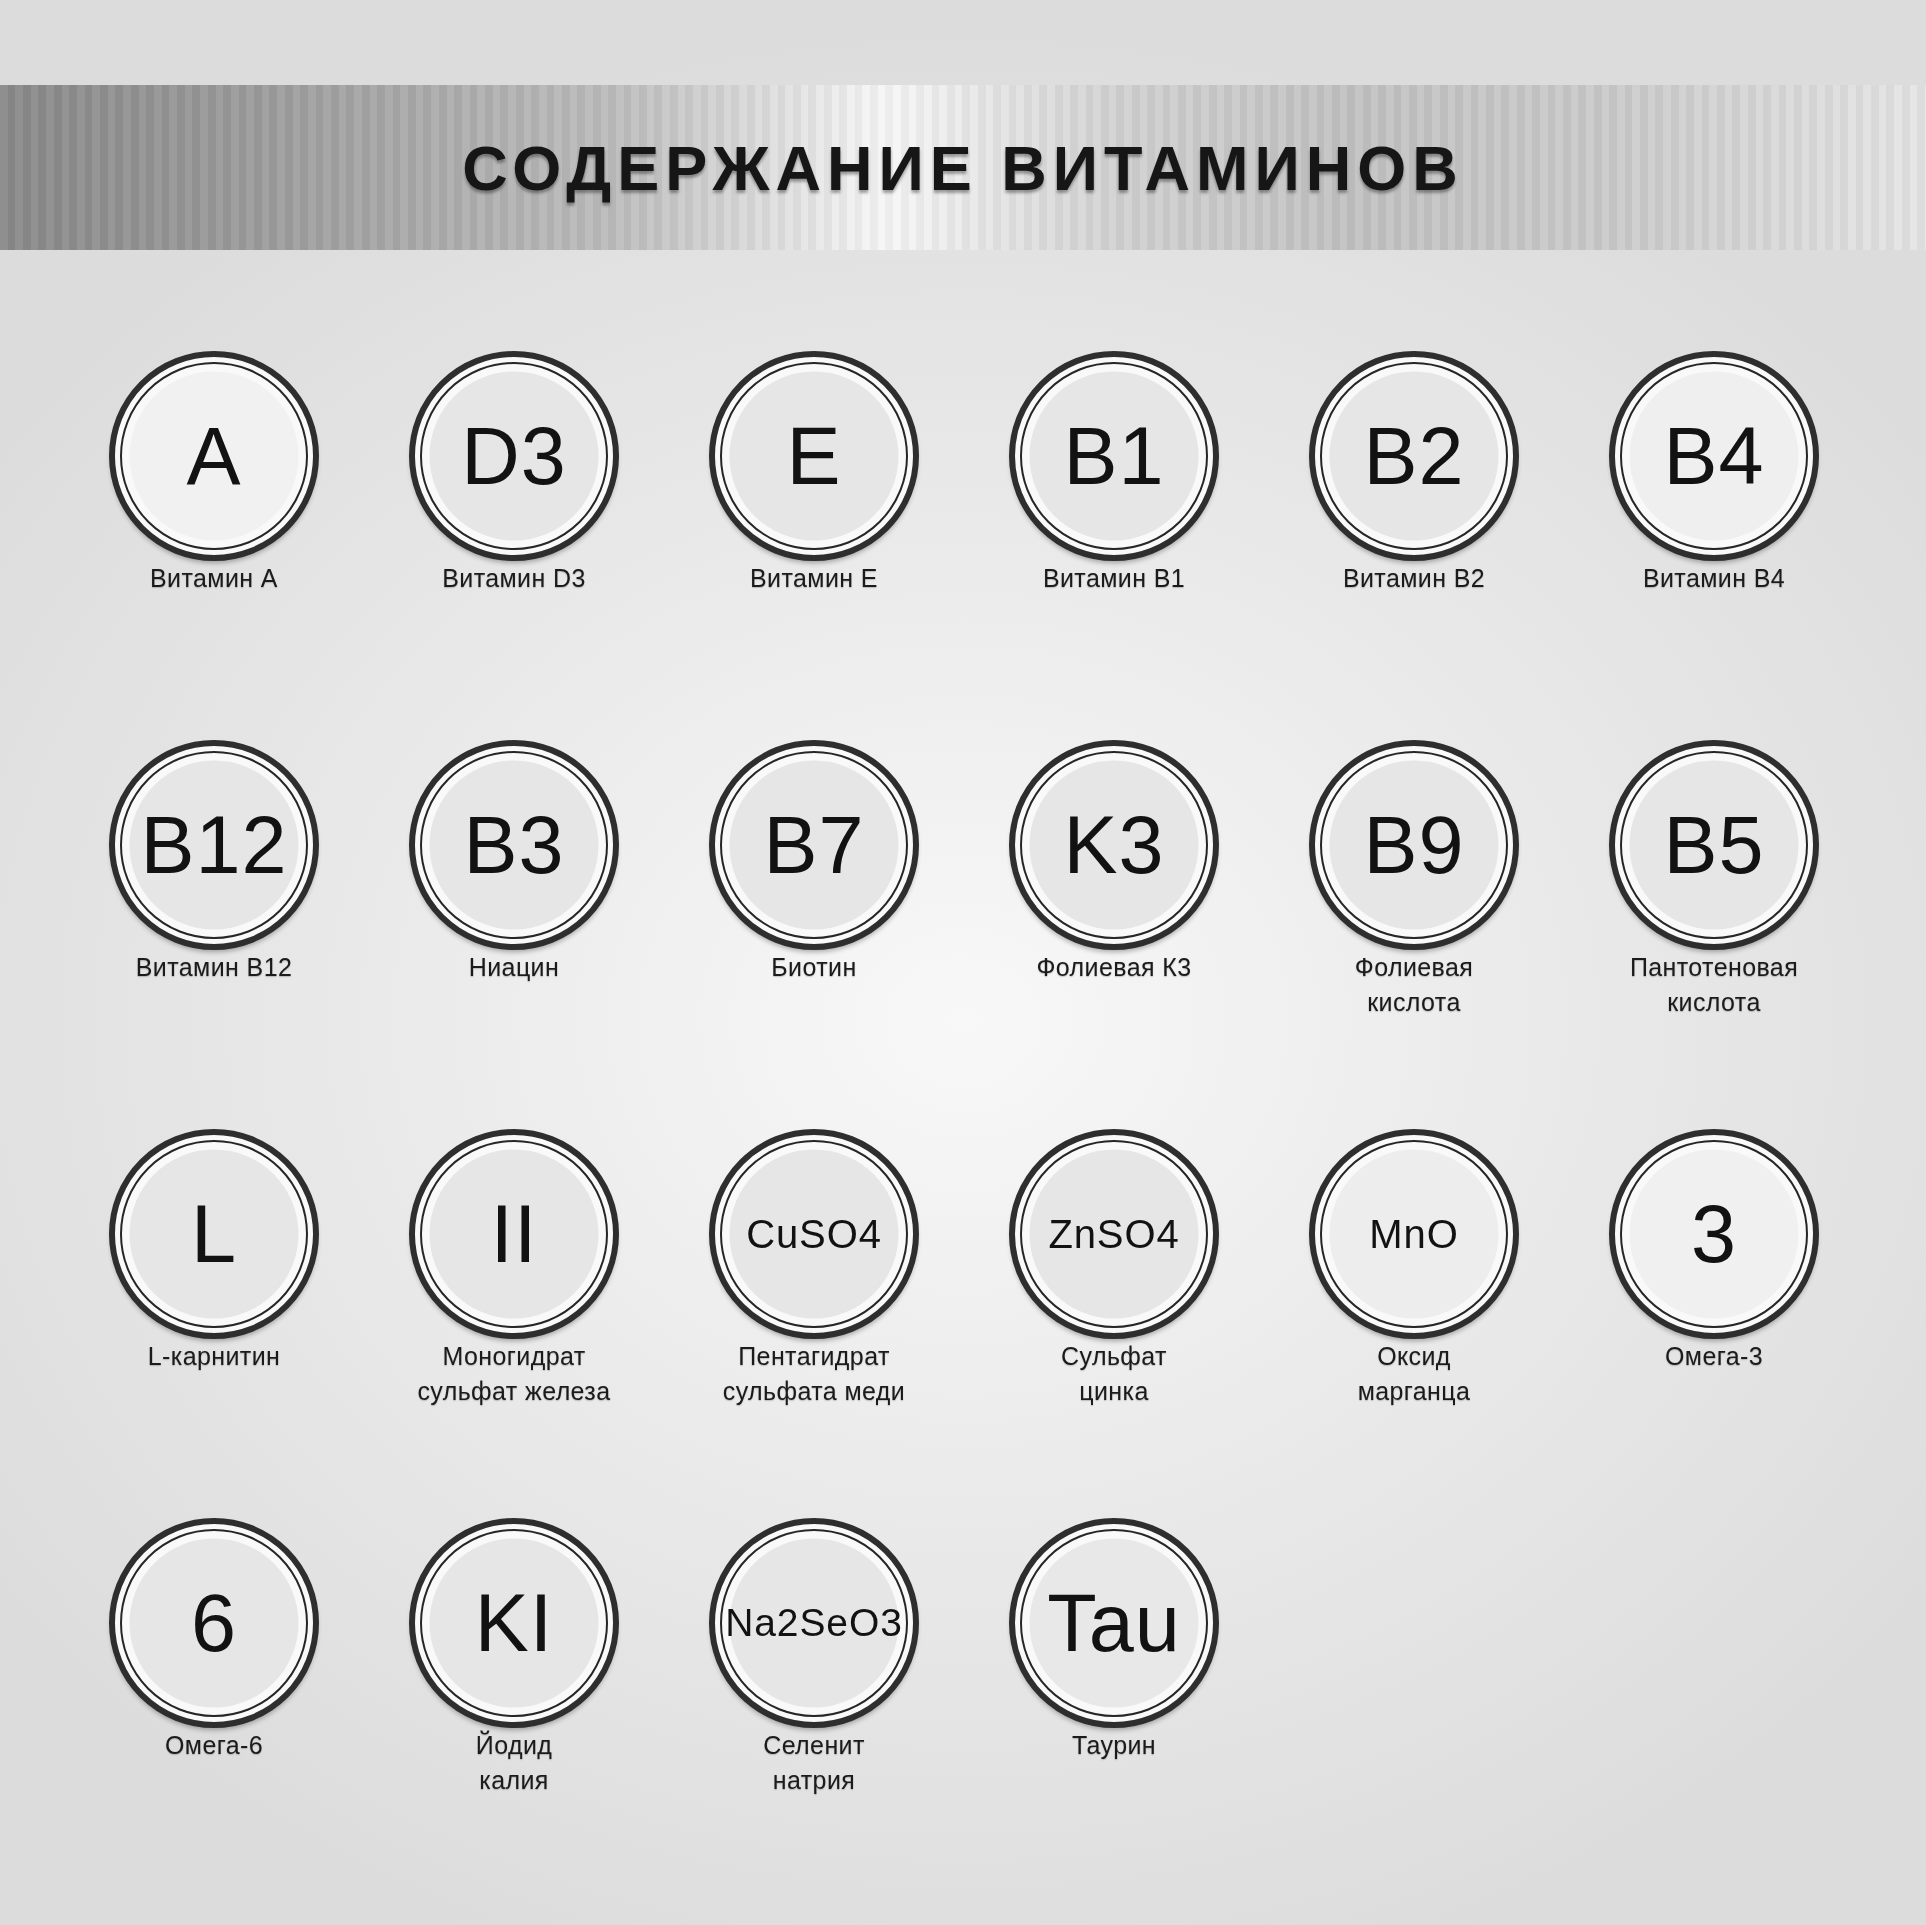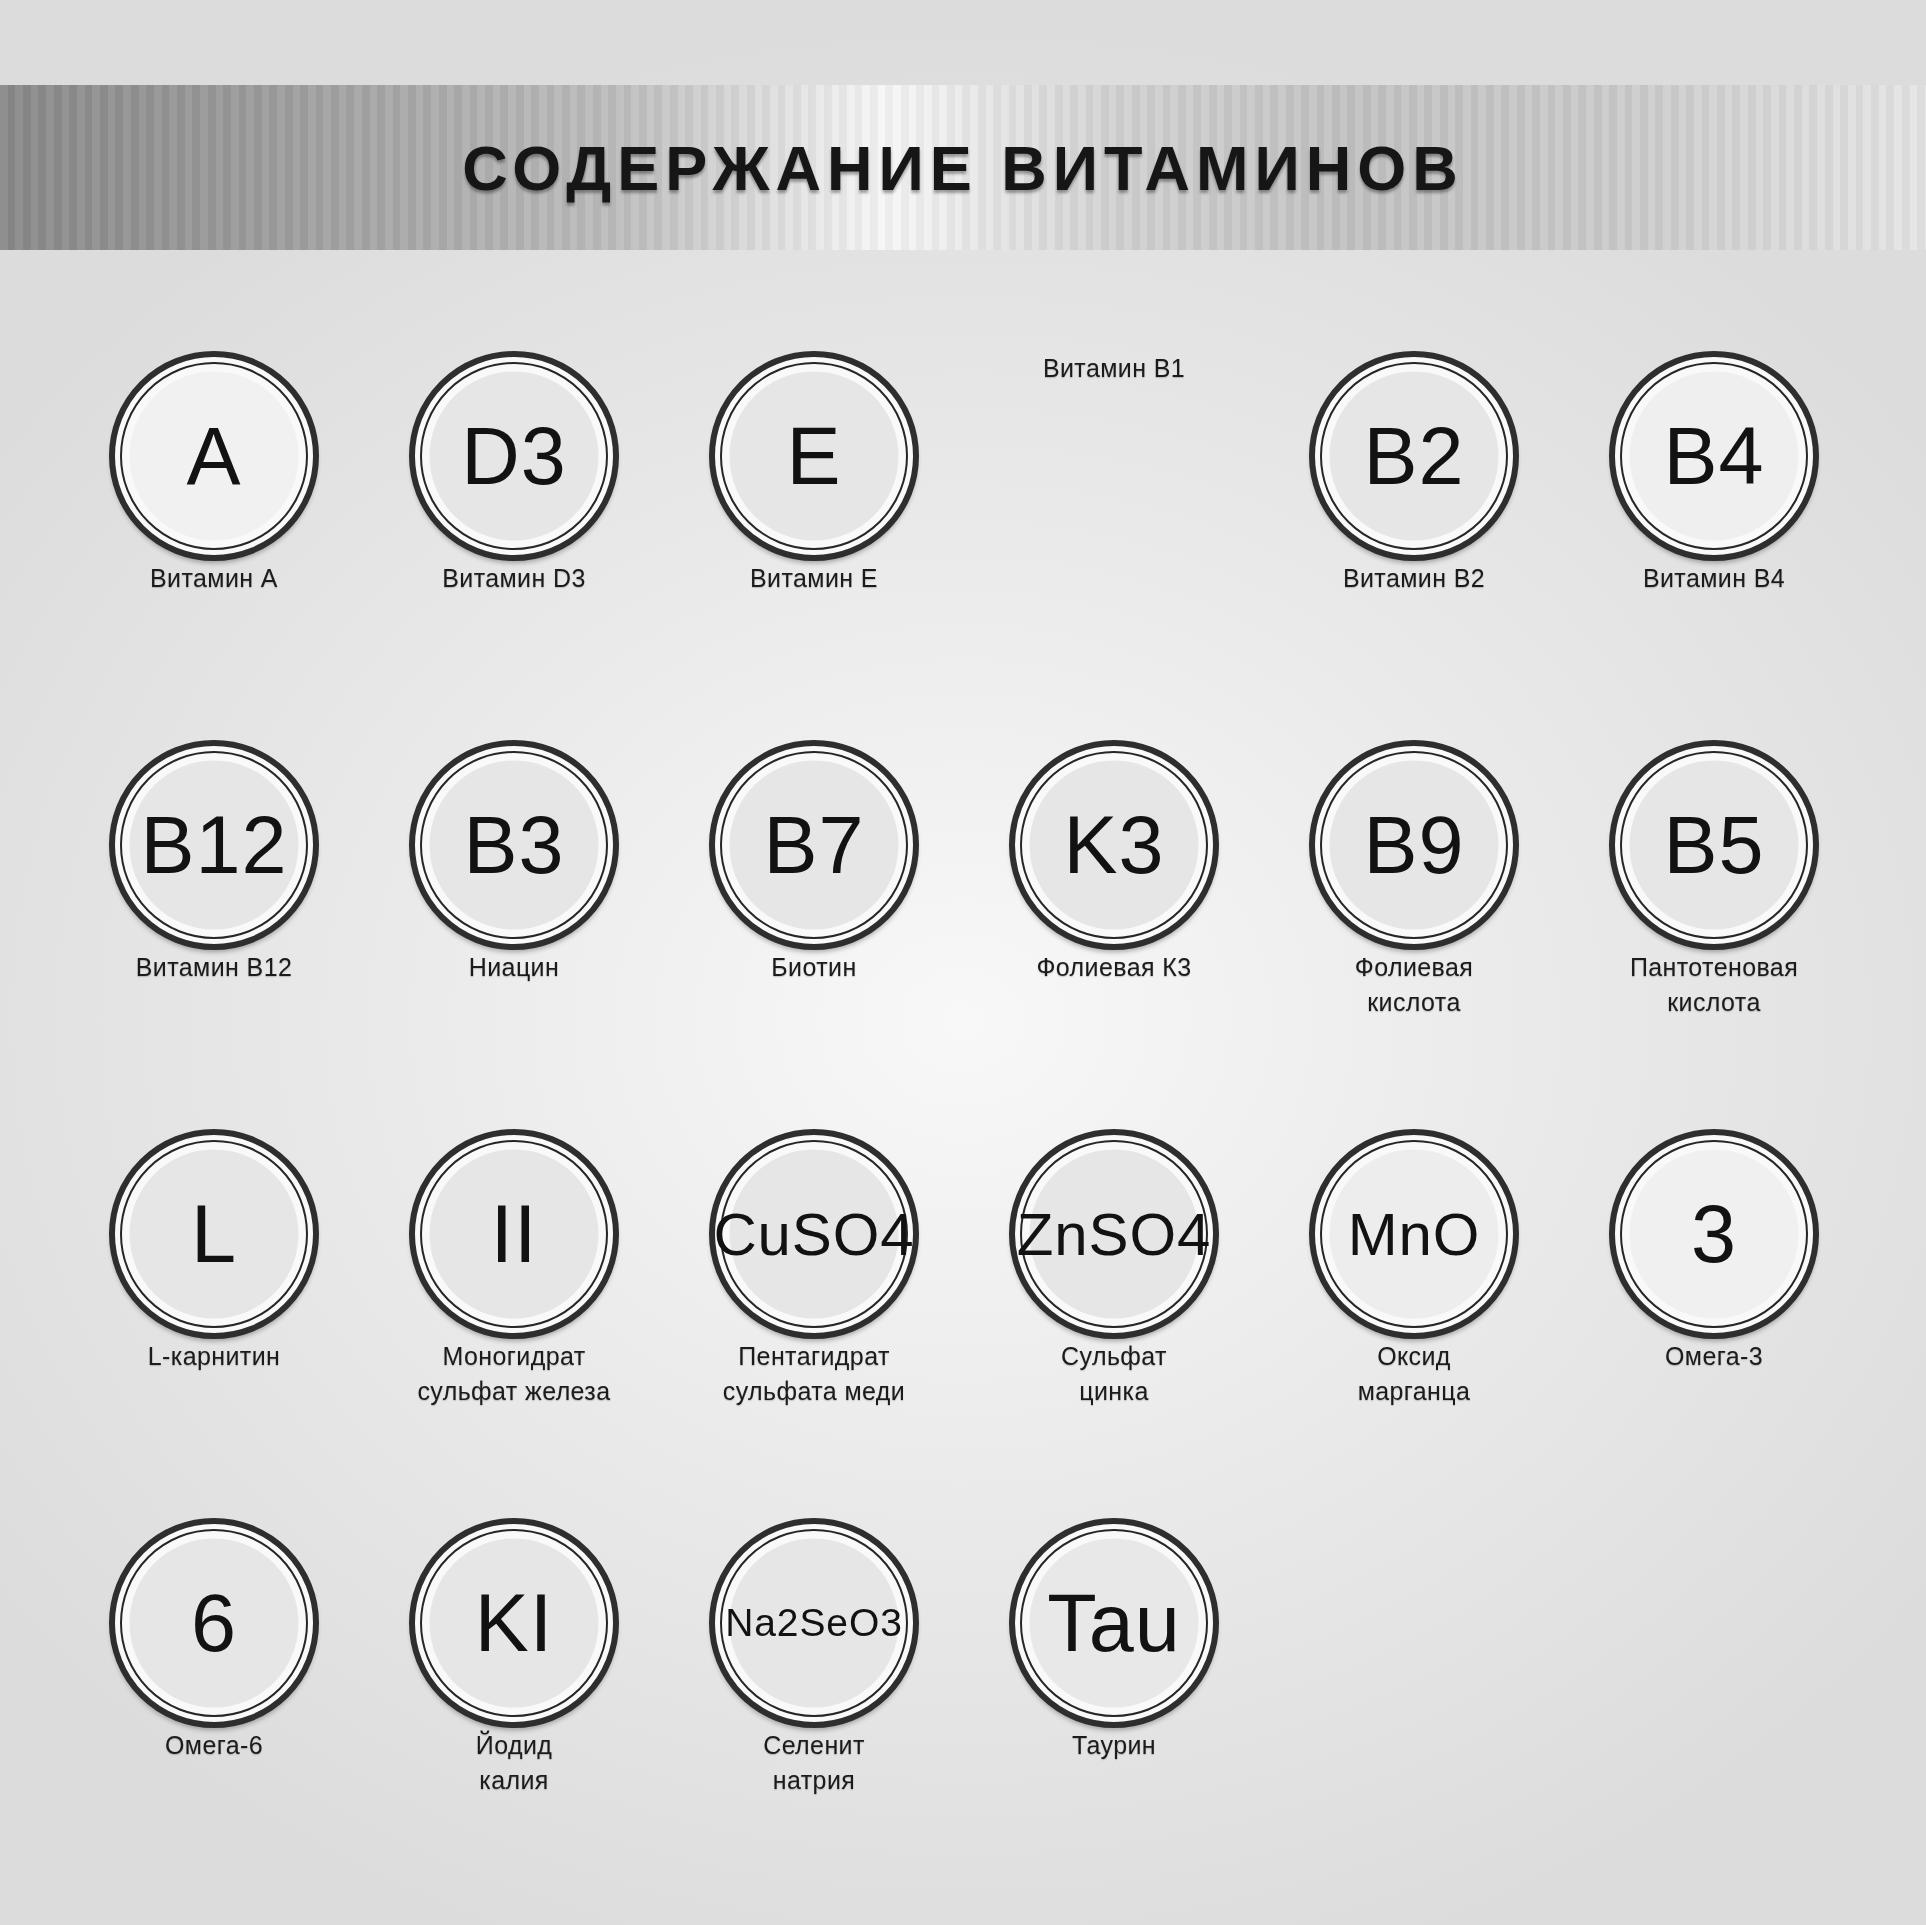--- a/index.html
+++ b/index.html
@@ -45,21 +45,21 @@
     width:184px;height:184px;border:2.1px solid #262626;border-radius:50%;
   }
   .disc{
     position:absolute;left:50%;top:50%;transform:translate(-50%,-50%);
     width:169px;height:169px;border-radius:50%;background:#e6e6e6;
   }
   .code{
     position:relative;z-index:2;font-size:81px;font-weight:500;color:#121212;
     letter-spacing:0.9px;white-space:nowrap;
   }
-  .code-md{font-size:60px;}
+  .code-md{font-size:40px;}
   .code-sm{font-size:39px;}
   .label{
     font-size:25px;font-weight:500;color:#1b1b1b;
     text-align:center;line-height:1.38;white-space:pre-line;letter-spacing:0.4px;
     text-shadow:0 1.3px 1.3px rgba(0,0,0,0.22);
   }
 </style>
 </head>
 <body>
 
@@ -89,20 +89,25 @@
     </div>
     <div class="cell">
       <div class="circle">
         <div class="ring"></div>
         <div class="disc" style="background:#e6e6e6"></div>
         <span class="code">E</span>
       </div>
       <div class="label">Витамин Е</div>
     </div>
     <div class="cell">
+      <div class="circle">
+        <div class="ring"></div>
+        <div class="disc" style="background:#e6e6e6"></div>
+        <span class="code">B1</span>
+      </div>
       <div class="label">Витамин В1</div>
     </div>
     <div class="cell">
       <div class="circle">
         <div class="ring"></div>
         <div class="disc" style="background:#e6e6e6"></div>
         <span class="code">B2</span>
       </div>
       <div class="label">Витамин В2</div>
     </div>

